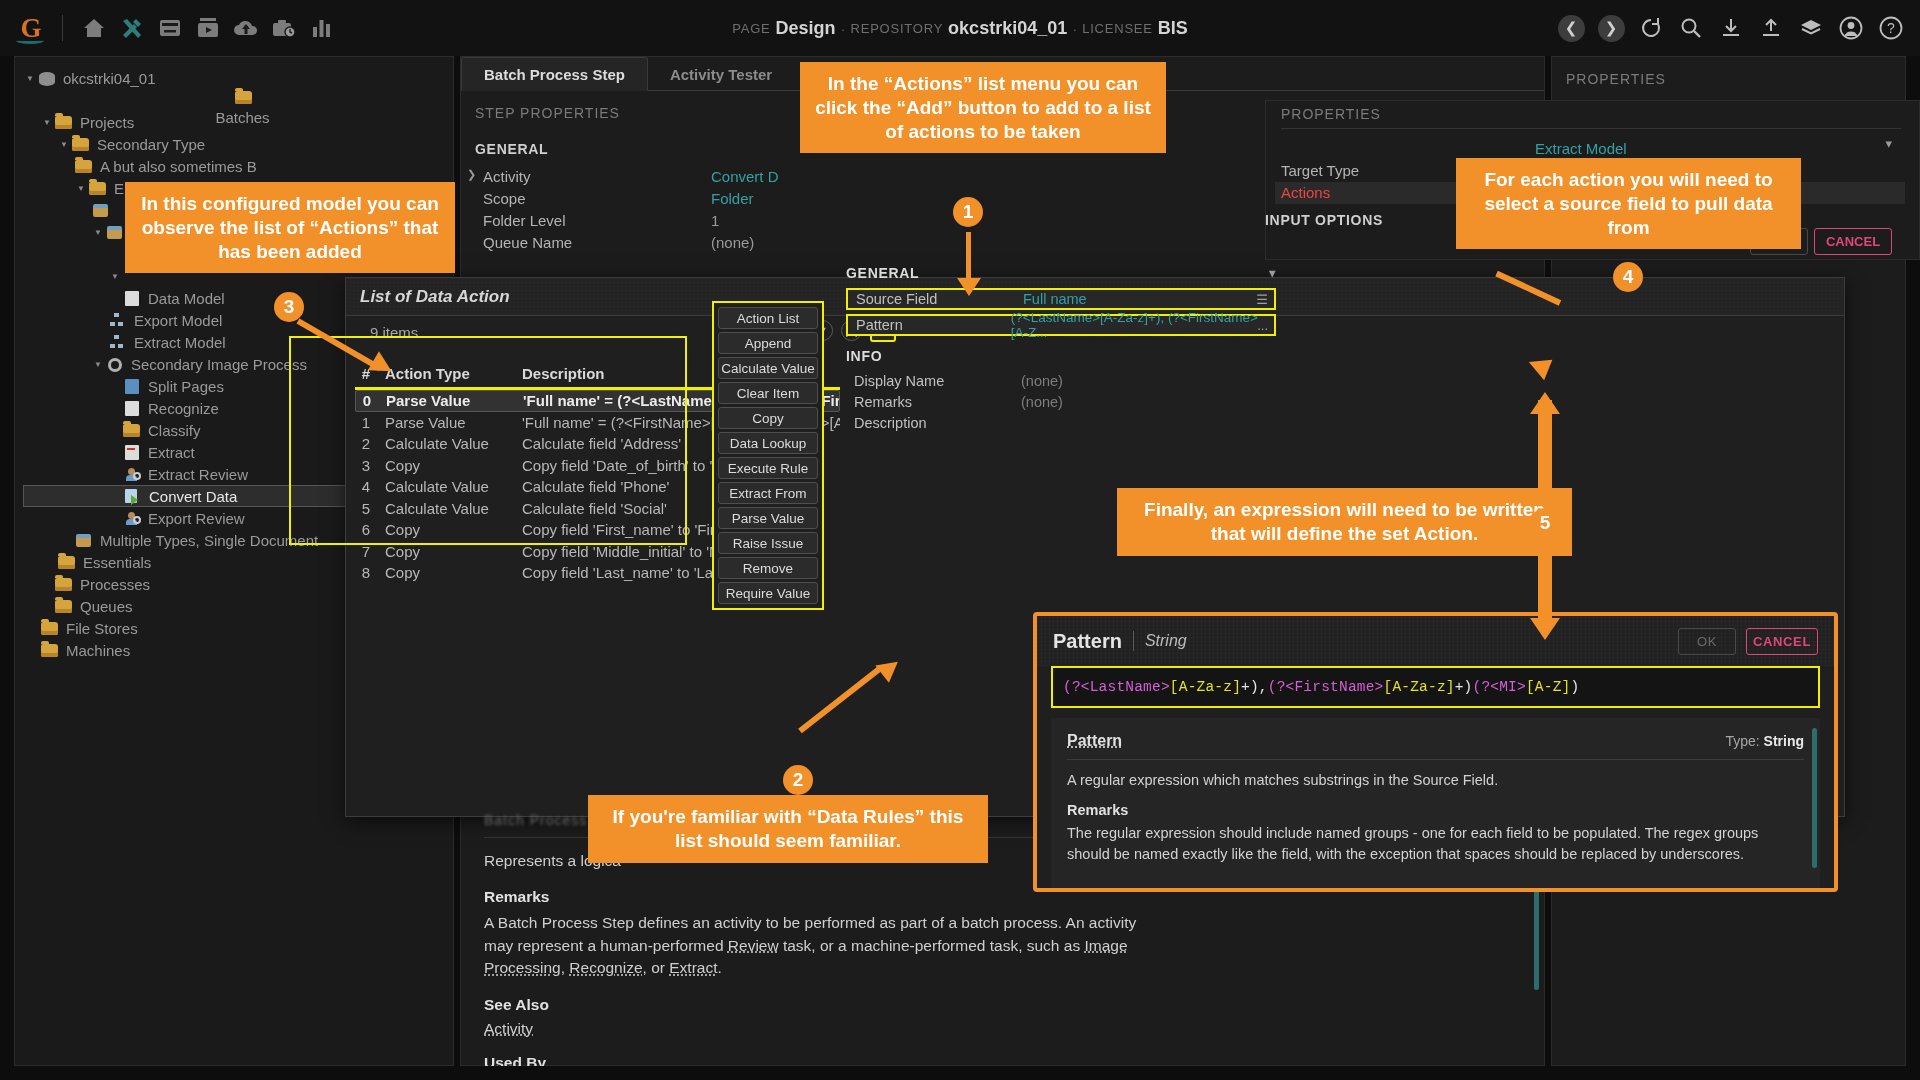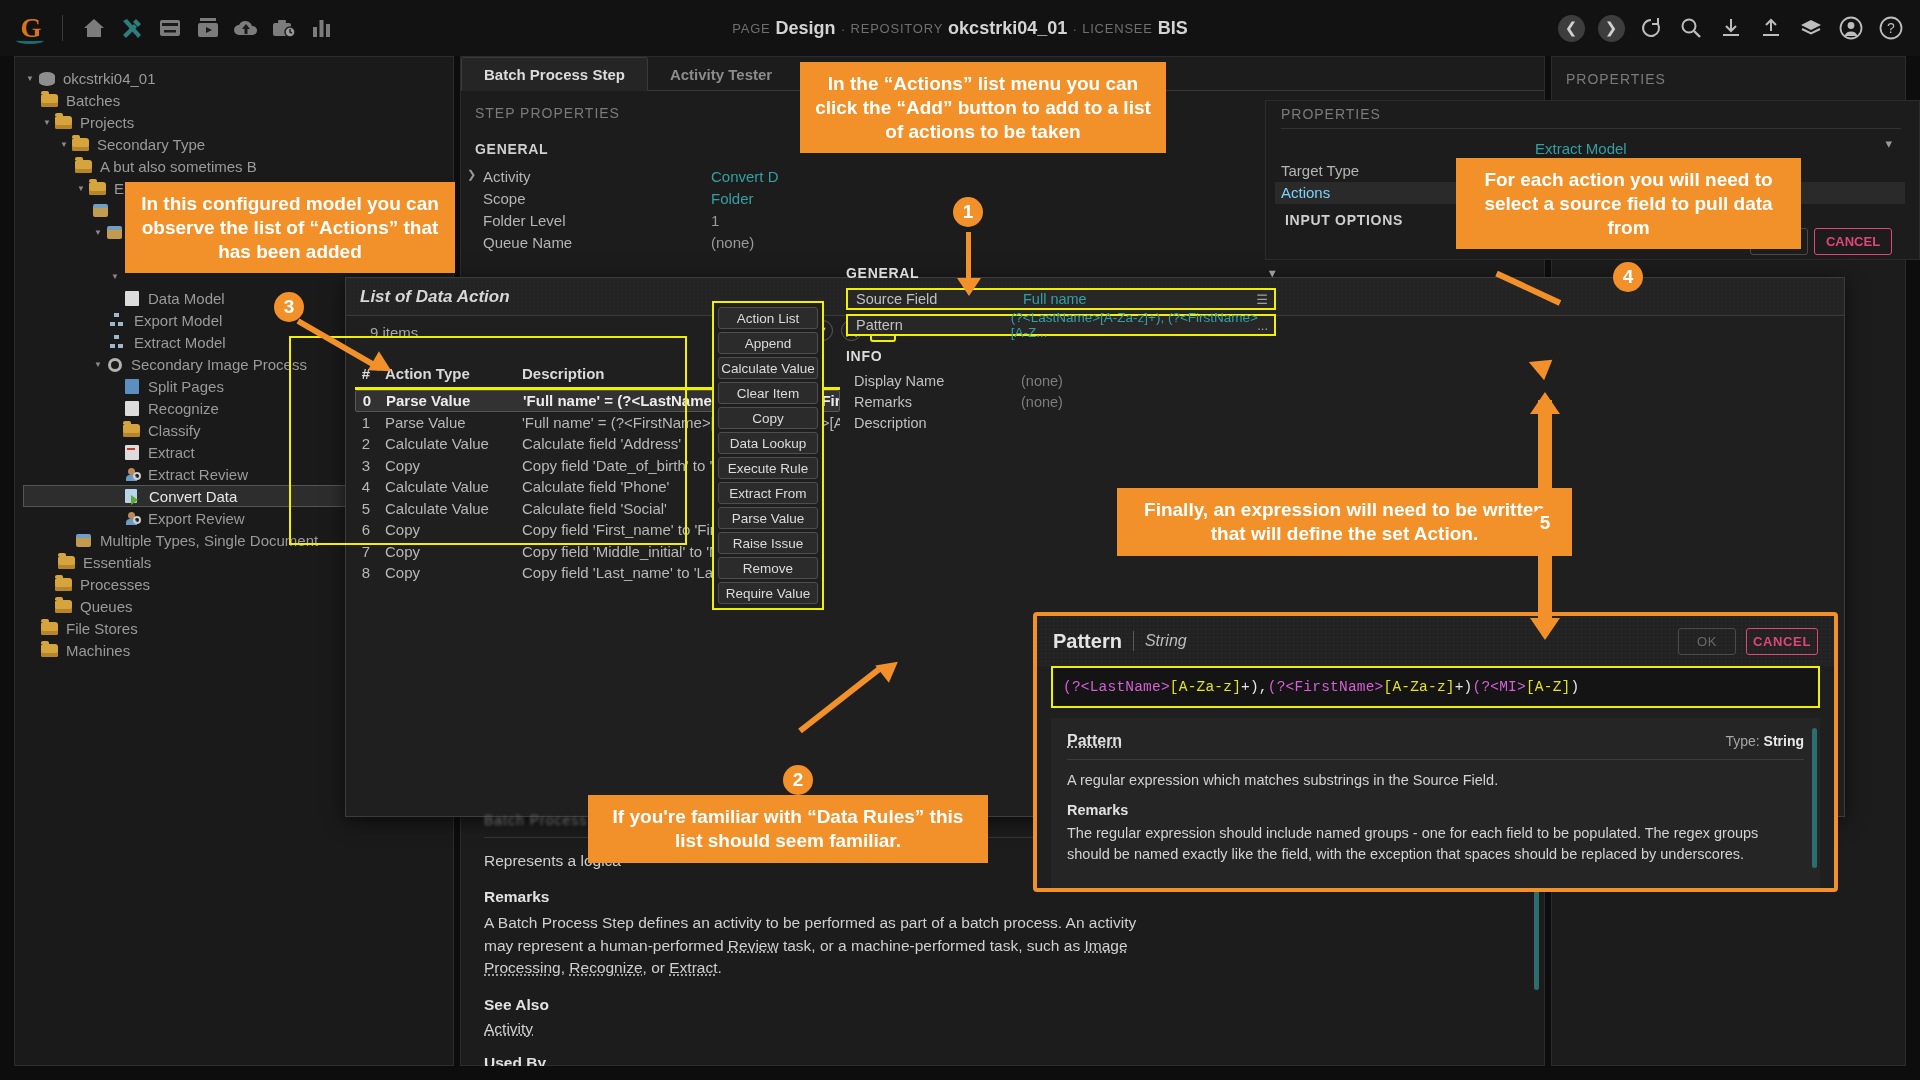--- a/index.html
+++ b/index.html
@@ -321,21 +321,21 @@
 
 <div class="sidebar">
   <div style="padding:10px 0 0 8px;" id="treeHost">
       <div class="trow" style="padding-left: 0px;">
         <span class="arrow down"></span>
         <span class="ic">
           <span class="db"></span>
         </span>
         <span class="tlabel">okcstrki04_01</span>
       </div>
-      <div class="trow" style="padding-left: 17px;">
+      <div class="trow" style="padding-left: 17px; flex-direction: column;">
         <span class="ic">
           <span class="folder"></span>
         </span>
         <span class="tlabel">Batches</span>
       </div>
       <div class="trow" style="padding-left: 17px;">
         <span class="arrow down"></span>
         <span class="ic">
           <span class="folder"></span>
         </span>
@@ -549,24 +549,24 @@
 
 <div style="position:absolute;left:1265px;top:100px;width:655px;height:160px;z-index:20;">
   <div style="position:absolute;left:0;top:0;width:655px;height:160px;background:#1c1c1c;border:1px solid #2c2c2c;"></div>
   <div style="position:absolute;left:16px;top:6px;font-size:14px;letter-spacing:.07em;color:#7b7b7b;">PROPERTIES</div>
   <div style="position:absolute;left:16px;top:28px;width:620px;height:1px;background:#333;"></div>
   <div style="position:absolute;right:28px;top:36px;color:#9a9a9a;font-size:13px;">▾</div>
   <div style="position:absolute;left:270px;top:40px;font-size:15px;color:#34a0a4;">Extract Model</div>
   <div style="position:absolute;left:16px;top:62px;font-size:15px;color:#b4b4b4;">Target Type</div>
   <div style="position:absolute;left:270px;top:62px;font-size:15px;color:#34a0a4;">Export Model</div>
   <div style="position:absolute;left:10px;top:82px;width:630px;height:22px;background:#2a2a2a;"></div>
-  <div style="position:absolute;left:16px;top:84px;font-size:15px;color:#7dd3fc;">Actions</div>
+  <div style="position:absolute;left:16px;top:84px;font-size:15px;color:#ef4444;">Actions</div>
   <div style="position:absolute;left:264px;top:82px;width:250px;height:22px;border:1px solid #5a5a5a;background:#242424;"></div>
   <div style="position:absolute;left:272px;top:84px;font-size:15px;color:#34a0a4;">(9 Data Actions)</div>
-  <div style="position:absolute;left:20px;top:112px;font-size:14px;font-weight:bold;letter-spacing:.05em;color:#cfcfcf;">INPUT OPTIONS</div>
+  <div style="position:absolute;left:0;top:112px;font-size:14px;font-weight:bold;letter-spacing:.05em;color:#cfcfcf;">INPUT OPTIONS</div>
   <div style="position:absolute;right:112px;top:128px;width:58px;height:27px;border:1px solid #4a4a4a;border-radius:3px;display:flex;align-items:center;justify-content:center;font-size:13px;color:#6a6a6a;">OK</div>
   <div style="position:absolute;right:28px;top:128px;width:78px;height:27px;border:1px solid #e0457b;border-radius:3px;display:flex;align-items:center;justify-content:center;font-size:13px;font-weight:bold;color:#e0457b;">CANCEL</div>
 </div>
 
 <div class="dlg">
   <div class="dlg-hdr">
     <div class="dlg-title">List of Data Action</div>
   </div>
   <div class="items-bar">
     <span>9 items</span>

